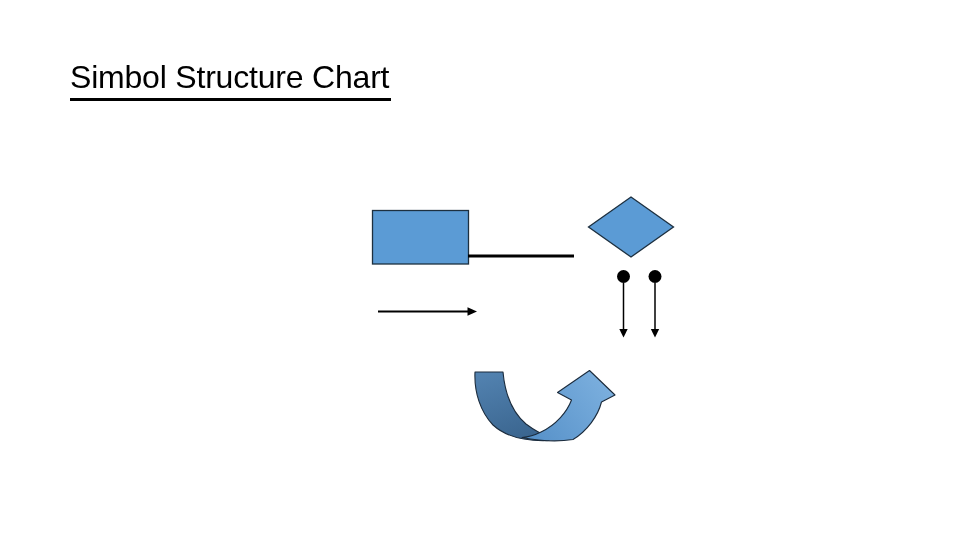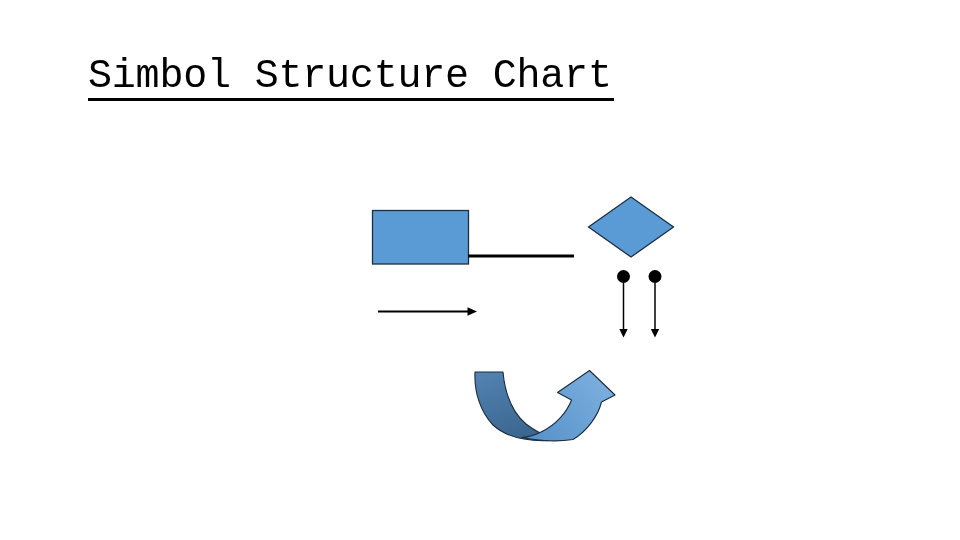--- a/index.html
+++ b/index.html
@@ -10,27 +10,26 @@
     overflow: hidden;
     position: relative;
   }
   .slide {
     position: absolute; left: 0; top: 0;
     width: 960px; height: 540px;
     background: #ffffff;
   }
   .title {
     position: absolute;
-    left: 88px; top: 56px;
-    font-size: 40px;
+    left: 70px; top: 56px;
+    font-size: 32px;
     line-height: 42px;
     color: #000000;
     white-space: nowrap;
     letter-spacing: -0.2px;
-    font-family: Liberation Mono, monospace;
   }
   .title .underlined {
     display: inline-block;
     border-bottom: 3px solid #000000;
     padding-right: 2px;
   }
   .shapes-svg {
     position: absolute; left: 0; top: 0;
     width: 960px; height: 540px;
   }

